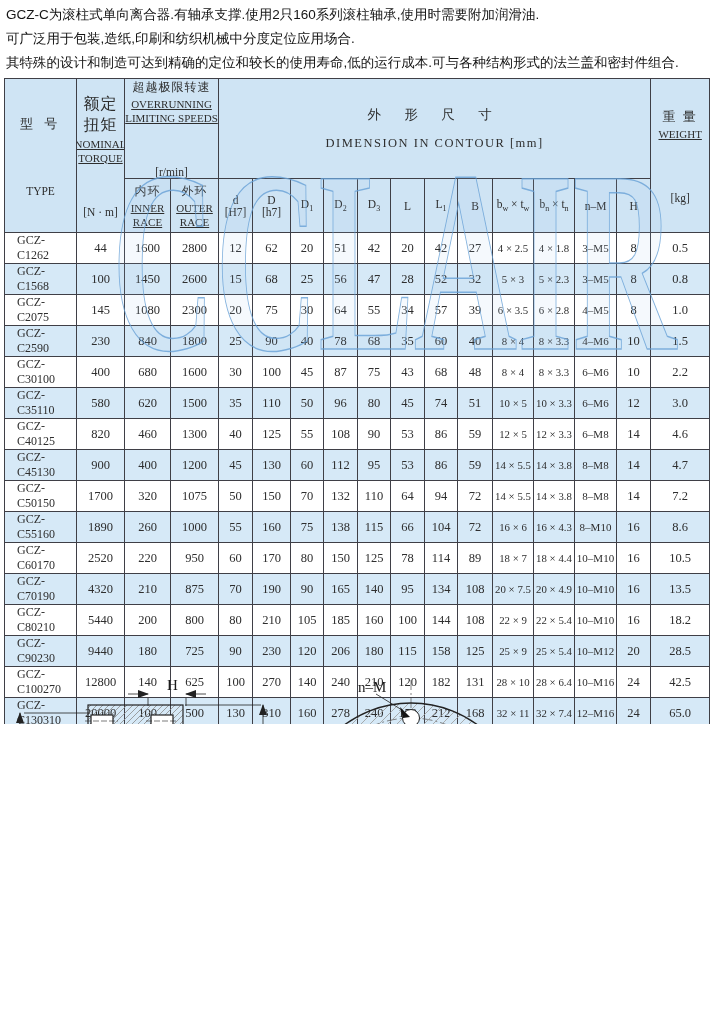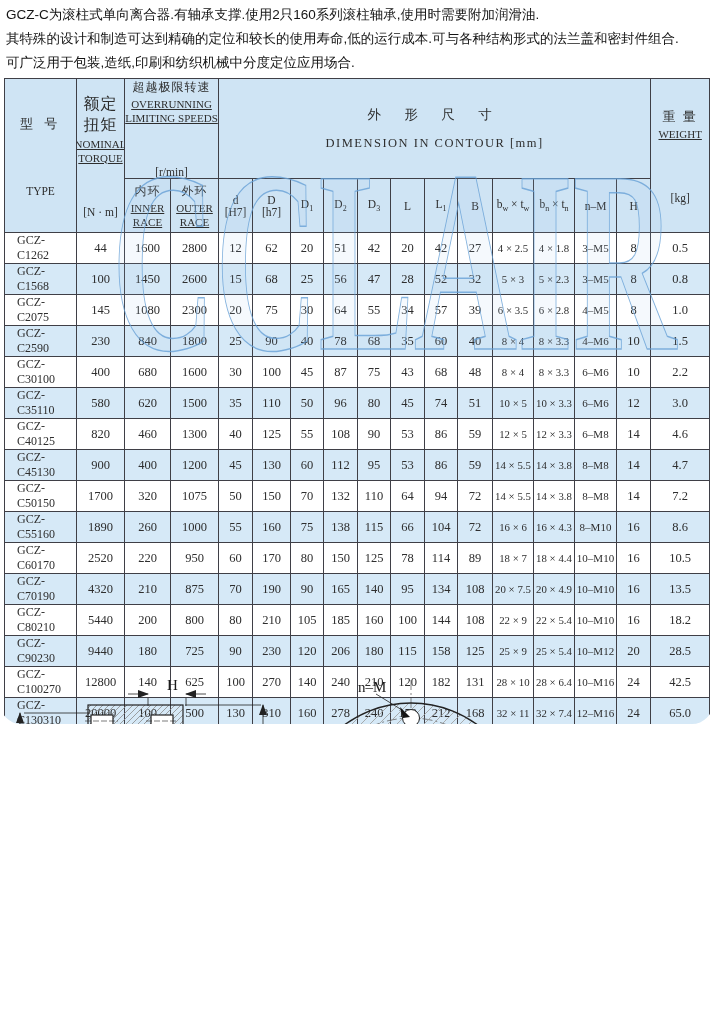--- a/index.html
+++ b/index.html
@@ -1,17 +1,17 @@
 <!DOCTYPE html>
 <html><head>
 <meta charset="utf-8">
 <style>
   html,body{margin:0;padding:0;background:#fff;}
   #page{position:relative;width:713px;height:724px;overflow:hidden;background:#fff;
-        font-family:"Liberation Sans",sans-serif;color:#1c1c1c;border-radius:21px;}
+        font-family:"Liberation Sans",sans-serif;color:#1c1c1c;}
   
   #intro{position:absolute;left:6px;top:3px;width:704px;font-size:13.5px;line-height:24px;color:#141414;}
   
   #spec{position:absolute;left:4px;top:78px;border-collapse:collapse;table-layout:fixed;width:705px;}
   #spec th,#spec td{border:1px solid #3f3f46;padding:0;text-align:center;vertical-align:middle;
         font-family:"Liberation Serif",serif;color:#2e2e2e;overflow:hidden;}
   #spec thead th{background:#cfe4f4;font-weight:normal;}
   #spec tbody td{height:28px;font-size:12.5px;background:#fff;}
   #spec tbody tr:nth-child(even) td{background:#d6e9f7;}
   #spec td.type{text-align:left;padding-left:12px;font-size:12px;}
@@ -45,22 +45,22 @@
   #brand{position:absolute;left:547px;top:962px;font-size:21px;font-weight:bold;color:#000;
       font-family:"DejaVu Sans",sans-serif;white-space:nowrap;z-index:6;}
 </style>
 </head>
 <body>
 
 <div id="page">
 
   <div id="intro">
     <div>GCZ-C为滚柱式单向离合器.有轴承支撑.使用2只160系列滚柱轴承,使用时需要附加润滑油.</div>
+    <div>可广泛用于包装,造纸,印刷和纺织机械中分度定位应用场合.</div>
     <div>其特殊的设计和制造可达到精确的定位和较长的使用寿命,低的运行成本.可与各种结构形式的法兰盖和密封件组合.</div>
-    <div>可广泛用于包装,造纸,印刷和纺织机械中分度定位应用场合.</div>
   </div>
 
   <table id="spec">
     <colgroup>
       <col style="width:72px">
         <col style="width:48px">
         <col style="width:46px">
         <col style="width:48px">
       <col style="width:34px">
         <col style="width:38px">

